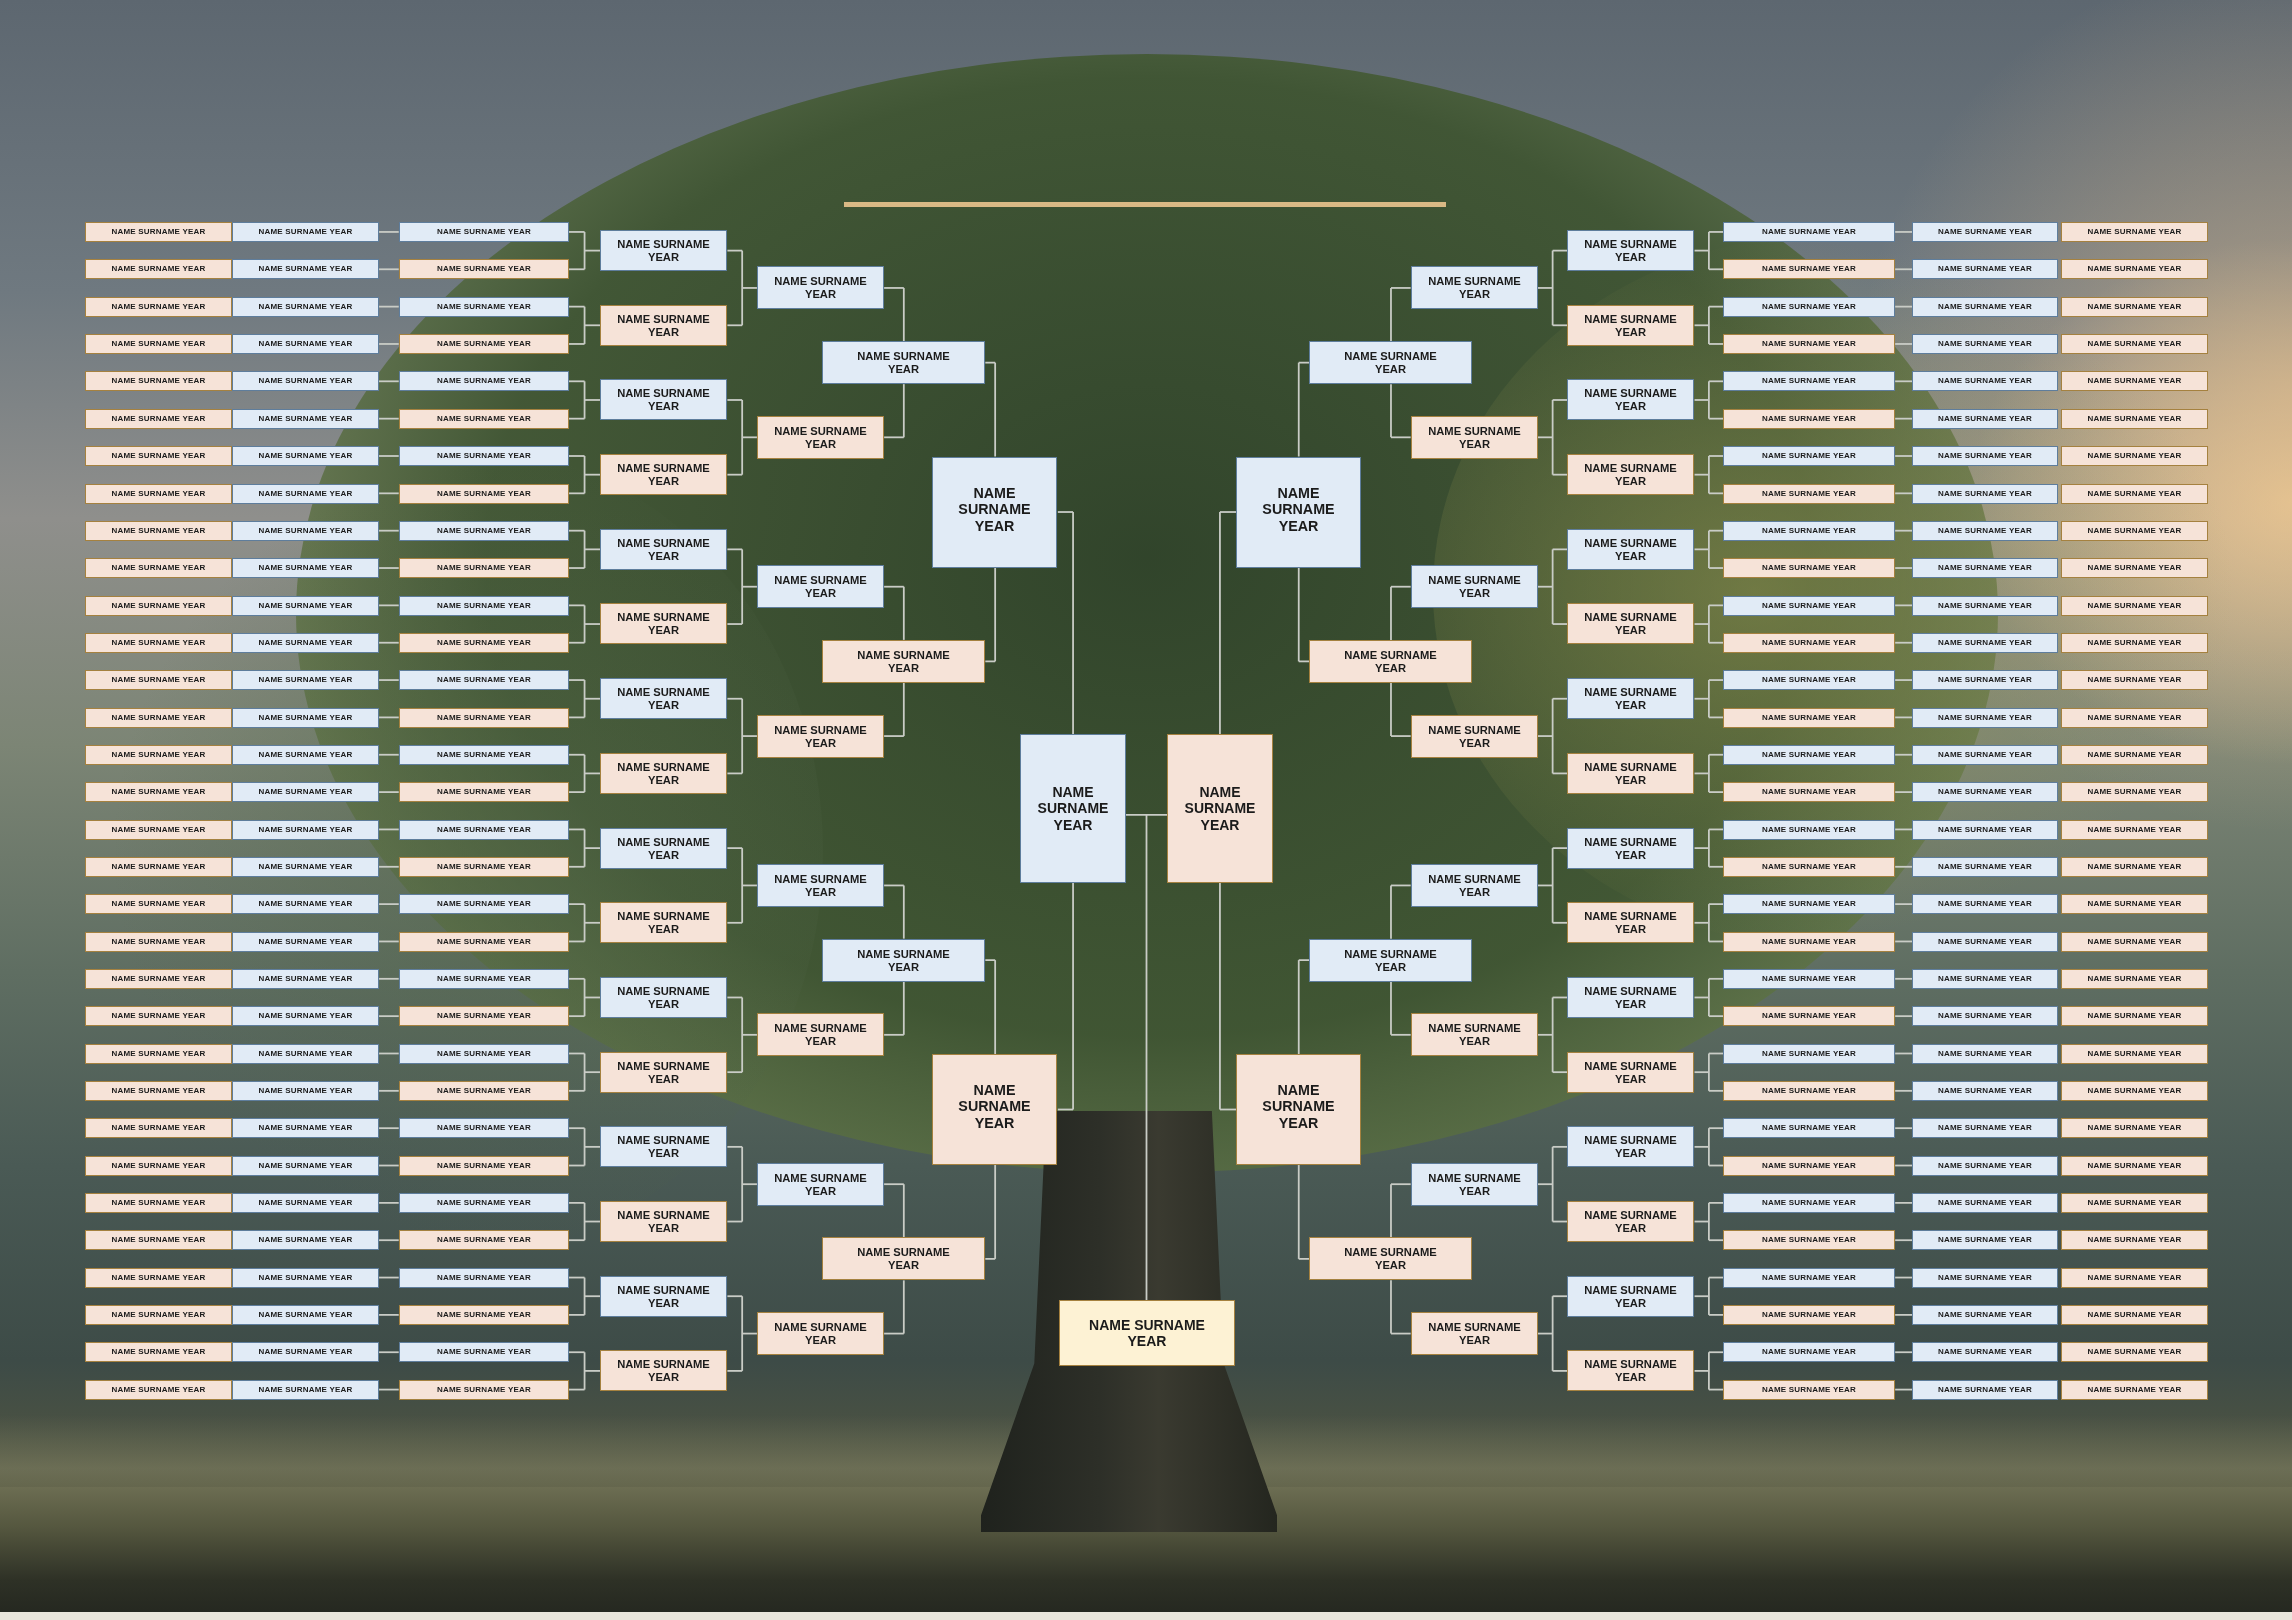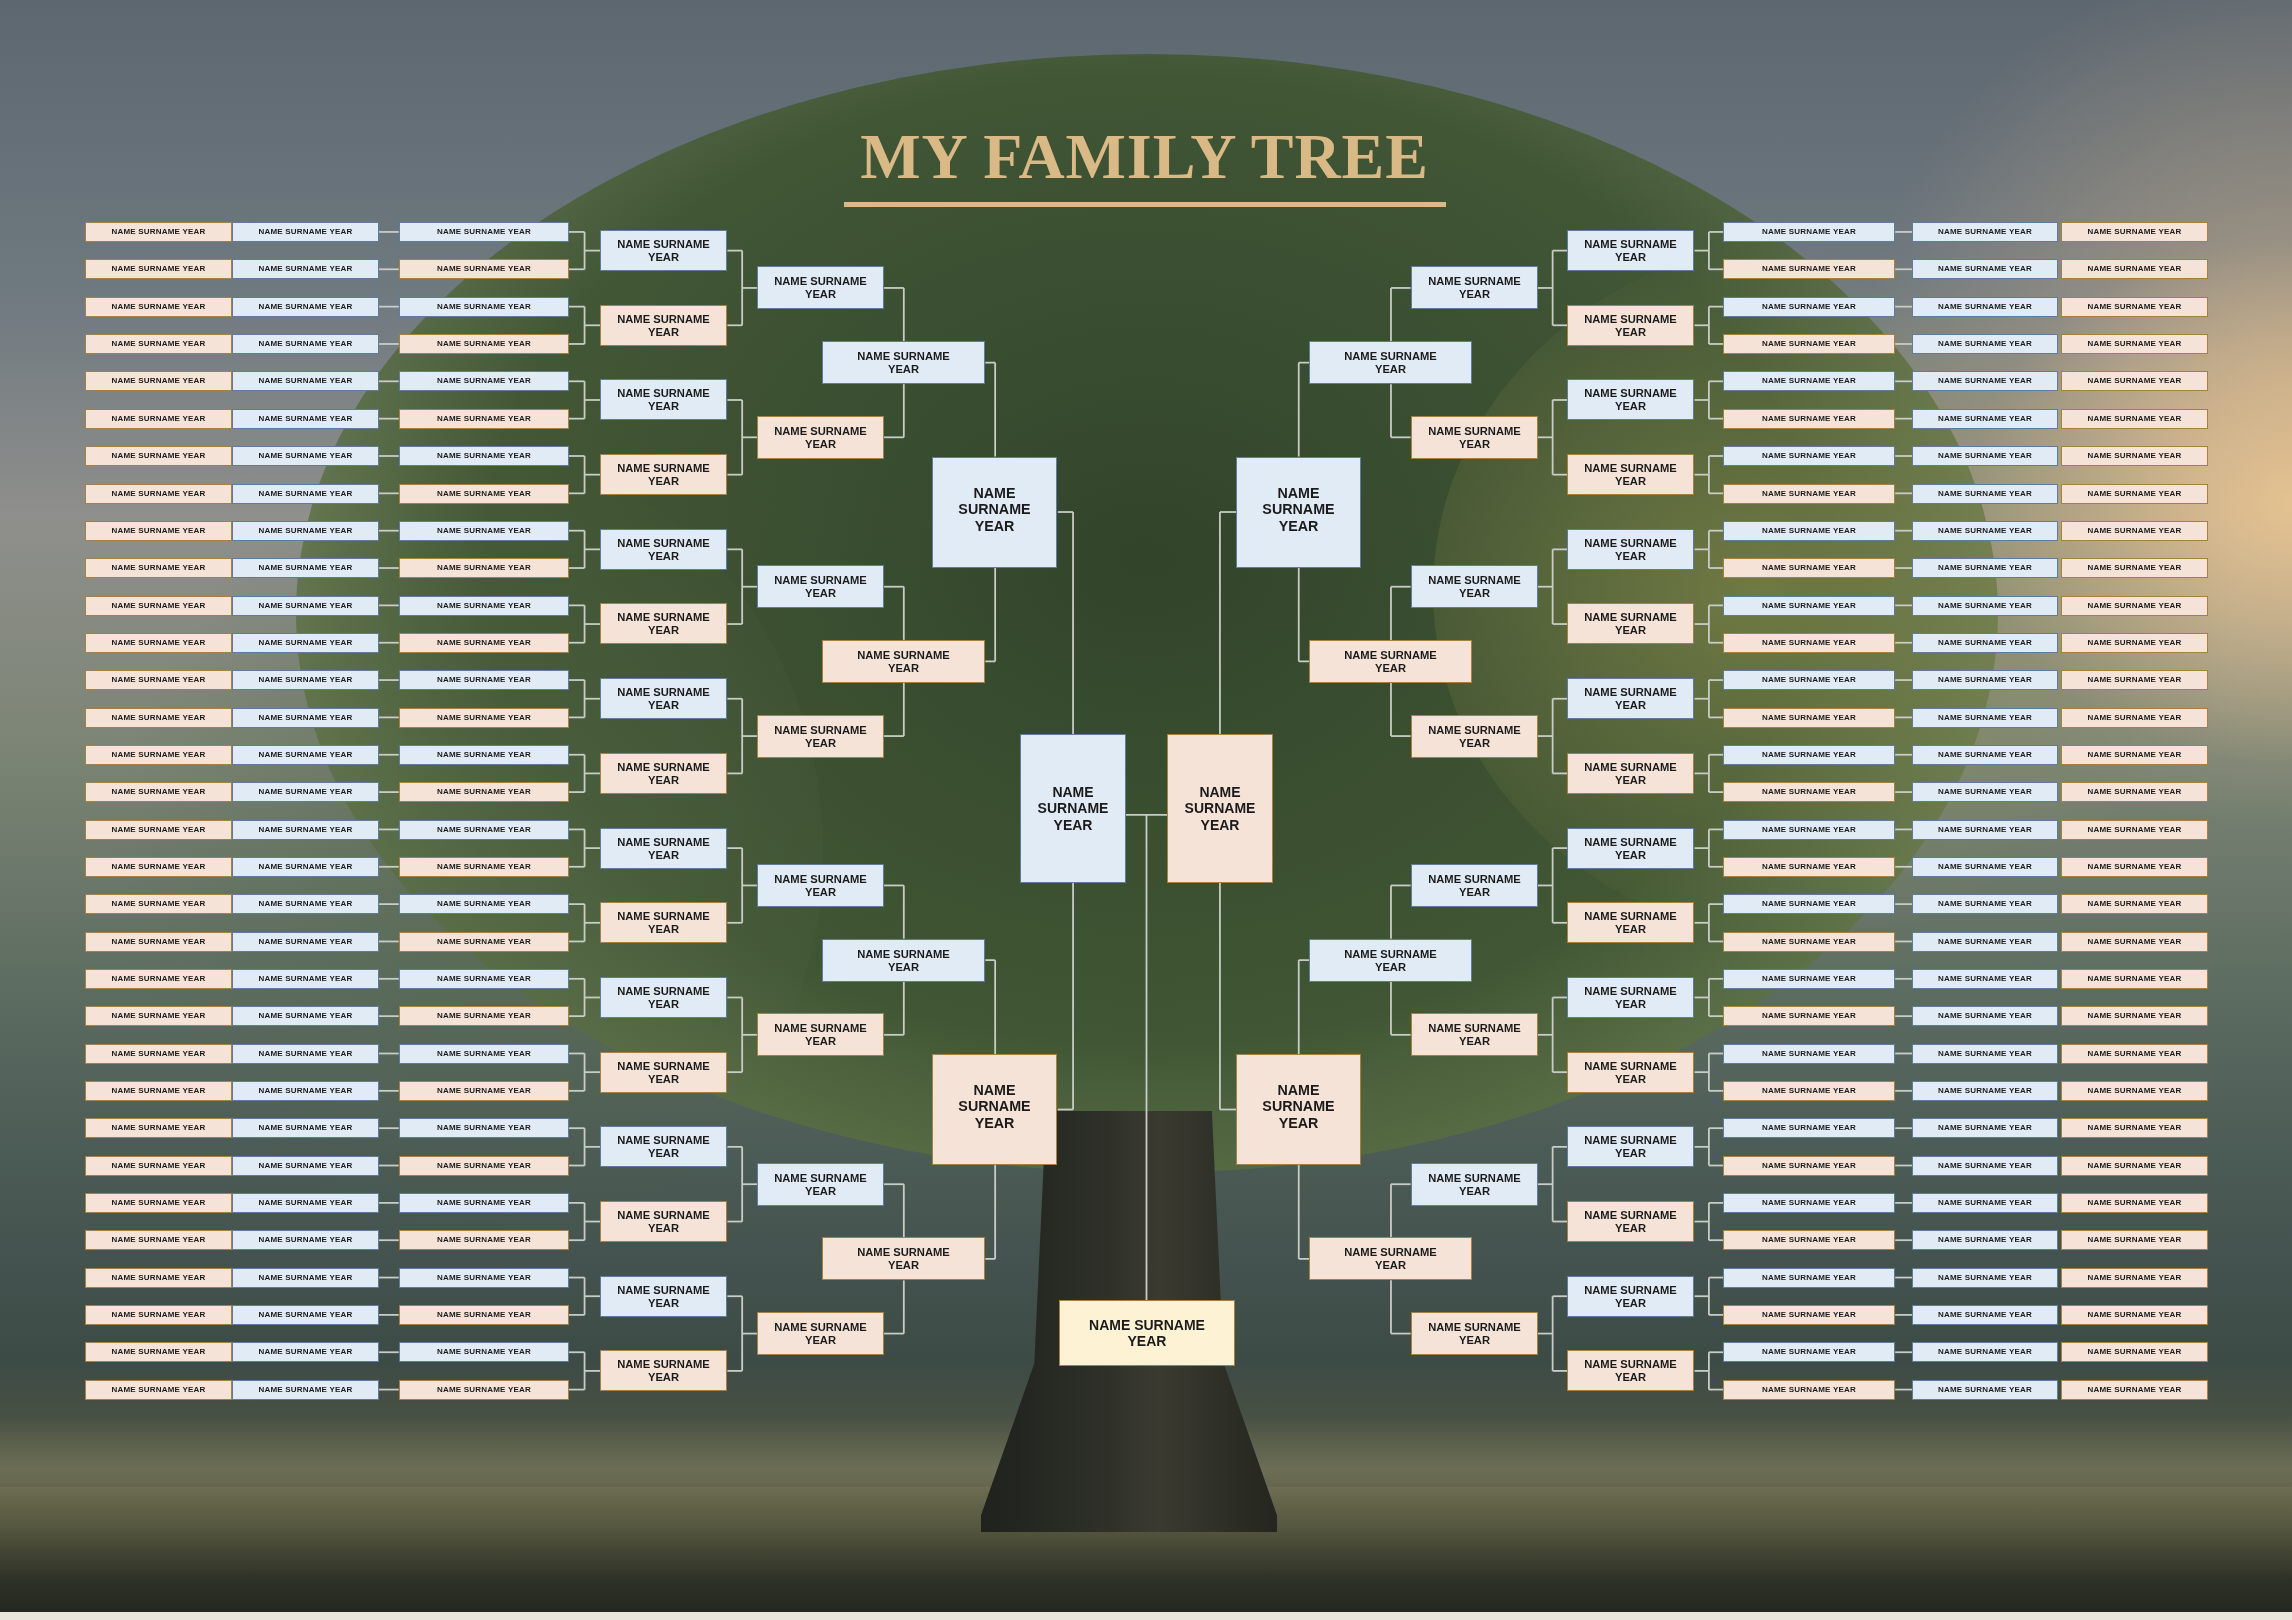--- a/index.html
+++ b/index.html
@@ -45,21 +45,20 @@
 <div id="stage">
   <div class="sky-warm"></div>
   <div class="canopy c1"></div>
   <div class="canopy c2"></div>
   <div class="canopy c3"></div>
   <div class="mist"></div>
   <div class="ground"></div>
   <div class="trunk"></div>
   <div class="bottom-band"></div>
 
-  <div id="title">MY FAMILY TREE</div>
   <div id="title-rule"></div>
 
   <svg id="lines" xmlns="http://www.w3.org/2000/svg" viewBox="0 0 2560 1809" width="2293" height="1620">
       <line x1="423" y1="259" x2="445" y2="259" stroke="#c9ccc6" stroke-width="2"></line>
       <line x1="423" y1="300.7" x2="445" y2="300.7" stroke="#c9ccc6" stroke-width="2"></line>
       <line x1="423" y1="342.4" x2="445" y2="342.4" stroke="#c9ccc6" stroke-width="2"></line>
       <line x1="423" y1="384.1" x2="445" y2="384.1" stroke="#c9ccc6" stroke-width="2"></line>
       <line x1="423" y1="425.8" x2="445" y2="425.8" stroke="#c9ccc6" stroke-width="2"></line>
       <line x1="423" y1="467.5" x2="445" y2="467.5" stroke="#c9ccc6" stroke-width="2"></line>
       <line x1="423" y1="509.20000000000005" x2="445" y2="509.20000000000005" stroke="#c9ccc6" stroke-width="2"></line>

